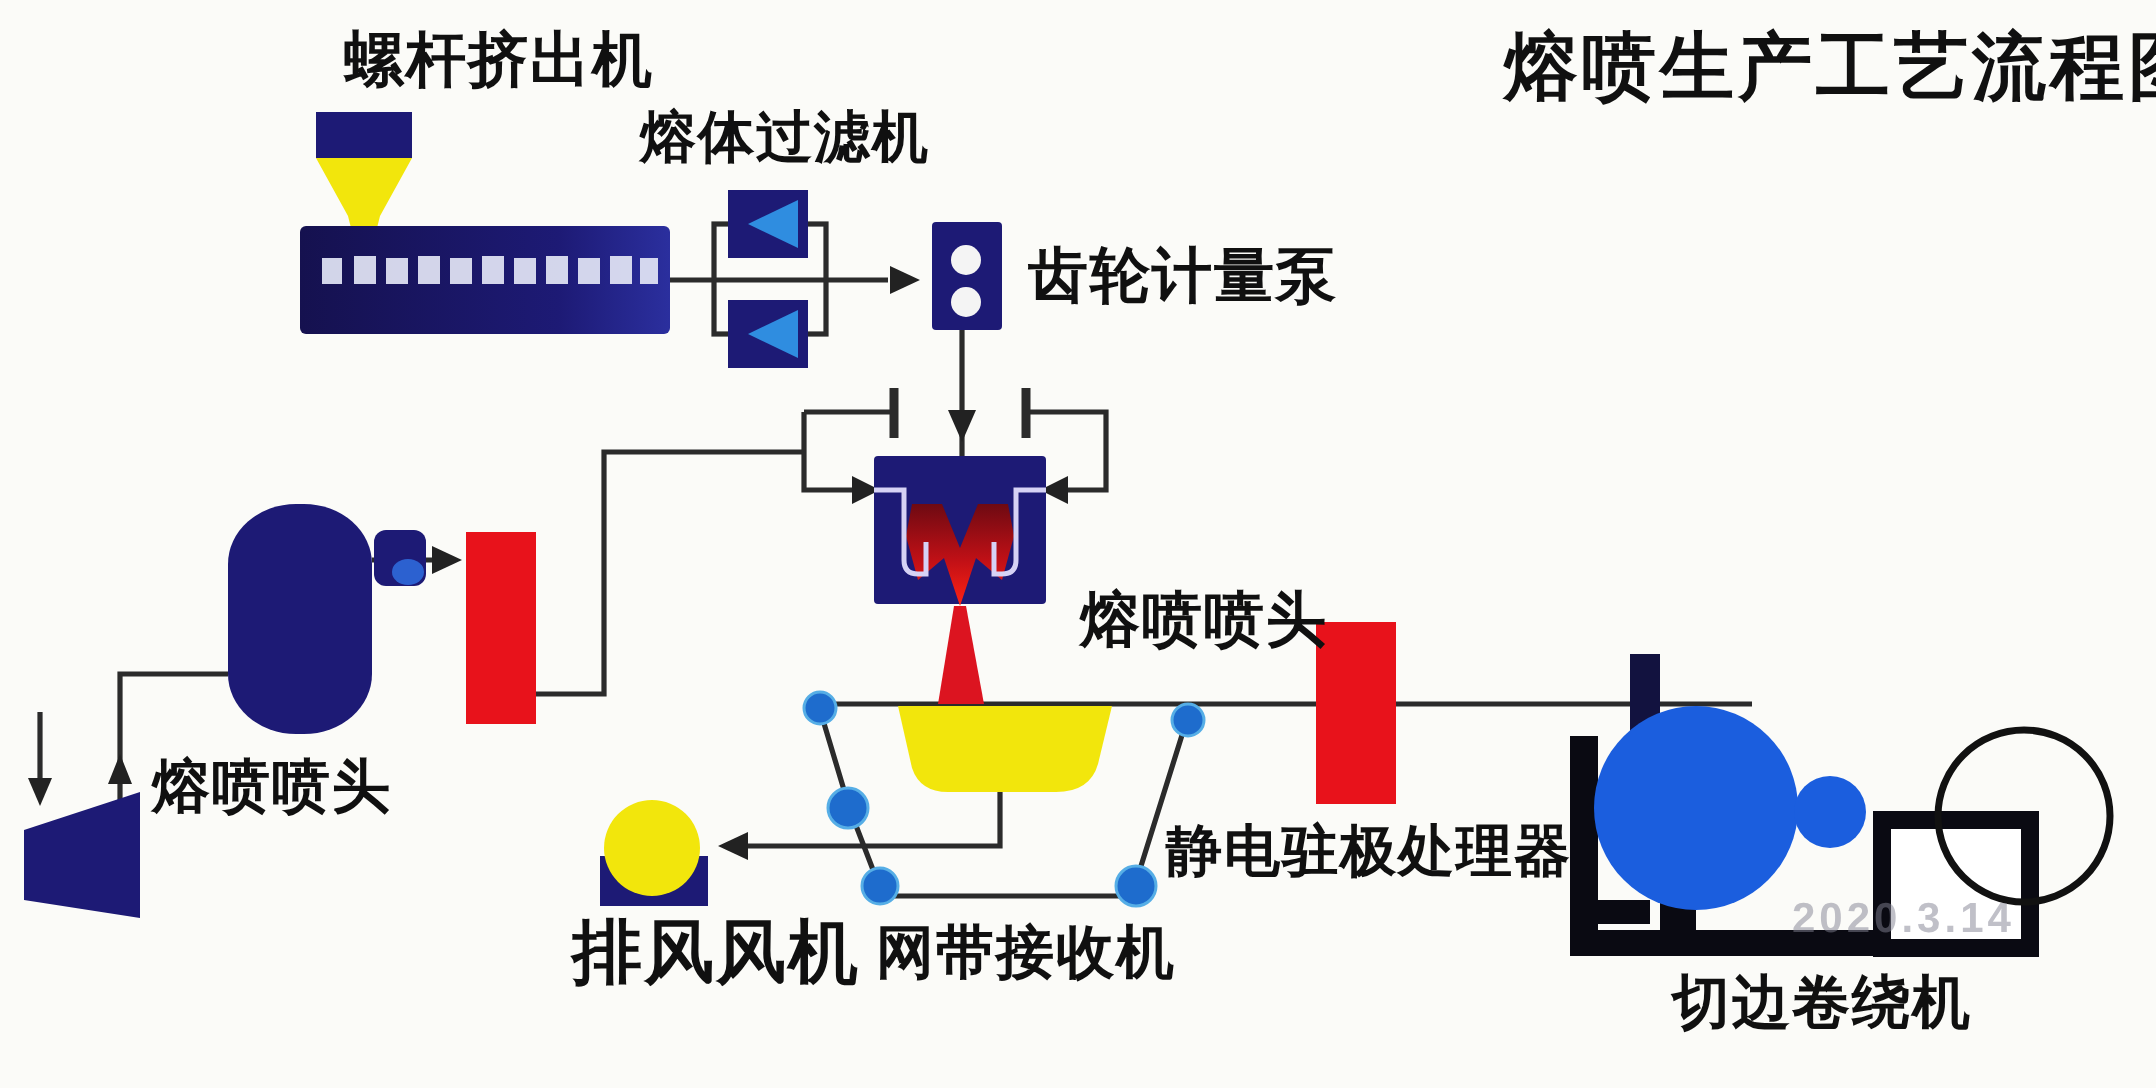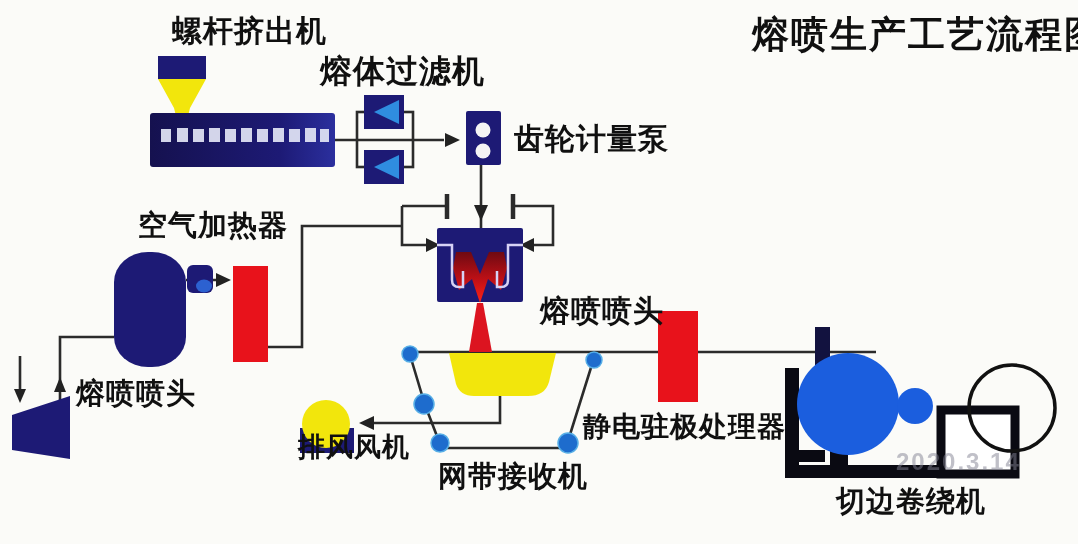--- a/index.html
+++ b/index.html
@@ -31,21 +31,21 @@
     line-height:1.05;
     font-family:Liberation Mono, monospace;
   }
   .title{
     font-weight:900;
     letter-spacing:2px;
   }
   .watermark{
     position:absolute;
     color:rgba(130,130,145,0.5);
-    font-size:24px;
+    font-size:21px;
     font-weight:bold;
     letter-spacing:2px;
   }
 </style>
 </head>
 <body>
 
 <div class="canvas">
 
   <svg class="layer" width="1078" height="544" viewBox="0 0 1078 544">
@@ -179,31 +179,30 @@
       <circle cx="915" cy="406" r="18" fill="var(--blue)"></circle>
       <rect x="941" y="410" width="74" height="64" fill="#ffffff" stroke="var(--ink)" stroke-width="9"></rect>
       <circle cx="1012" cy="408" r="43" fill="none" stroke="#111" stroke-width="3.5"></circle>
     </g>
   </svg>
 
   <div class="lbl title" style="left:752px;top:18px;font-size:37px;">熔喷生产工艺流程图</div>
 
   <div class="lbl" style="left:172px;top:18px;font-size:30px;">螺杆挤出机</div>
 
-  <div class="lbl" style="left:320px;top:57px;font-size:32px;">熔体过滤机</div>
+  <div class="lbl" style="left:320px;top:57px;font-size:28px;">熔体过滤机</div>
 
   <div class="lbl" style="left:514px;top:126px;font-size:30px;">齿轮计量泵</div>
 
-  <div class="lbl" style="left:138px;top:213px;font-size:29px;">空气加热器</div>
 
   <div class="lbl" style="left:76px;top:381px;font-size:29px;">熔喷喷头</div>
 
   <div class="lbl" style="left:540px;top:262px;font-size:30px;margin-top:36px;">熔喷喷头</div>
 
-  <div class="lbl" style="left:286px;top:435px;font-size:27px;margin-left:12px;">排风风机</div>
+  <div class="lbl" style="left:286px;top:461px;font-size:35px;">排风风机</div>
 
   <div class="lbl" style="left:438px;top:464px;font-size:29px;">网带接收机</div>
 
   <div class="lbl" style="left:583px;top:414px;font-size:28px;">静电驻极处理器</div>
 
   <div class="lbl" style="left:836px;top:489px;font-size:29px;">切边卷绕机</div>
 
   <div class="watermark" style="left:896px;top:448px;">2020.3.14</div>
 
 </div>

